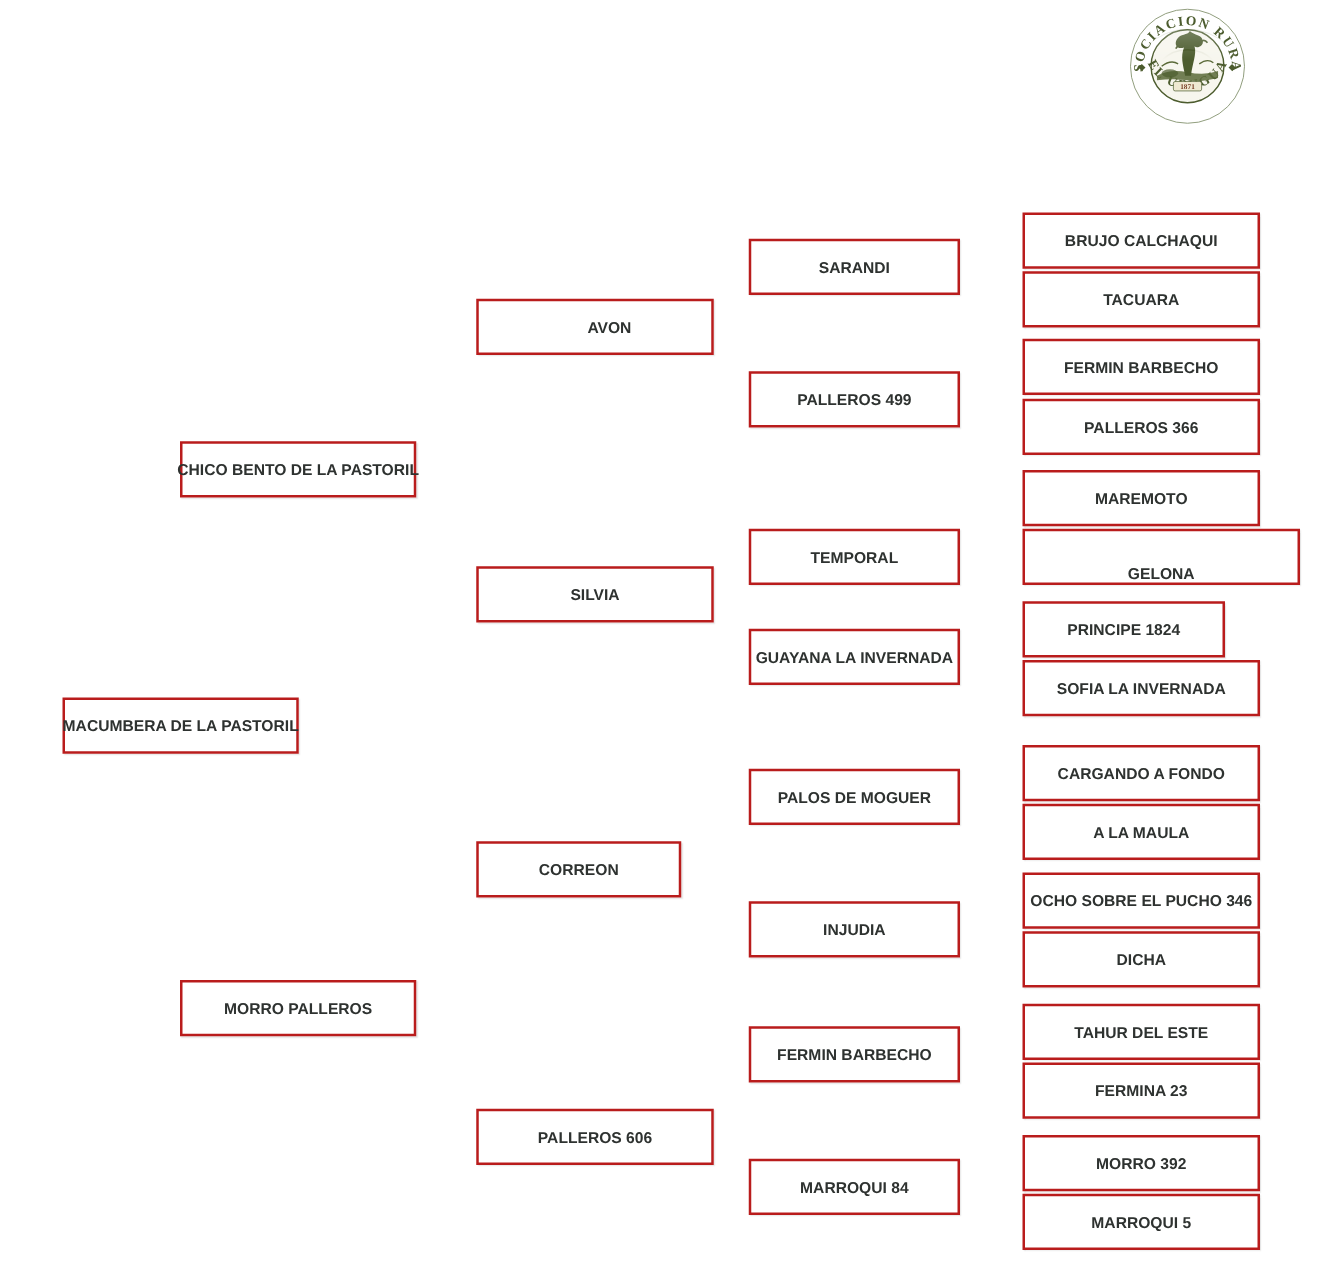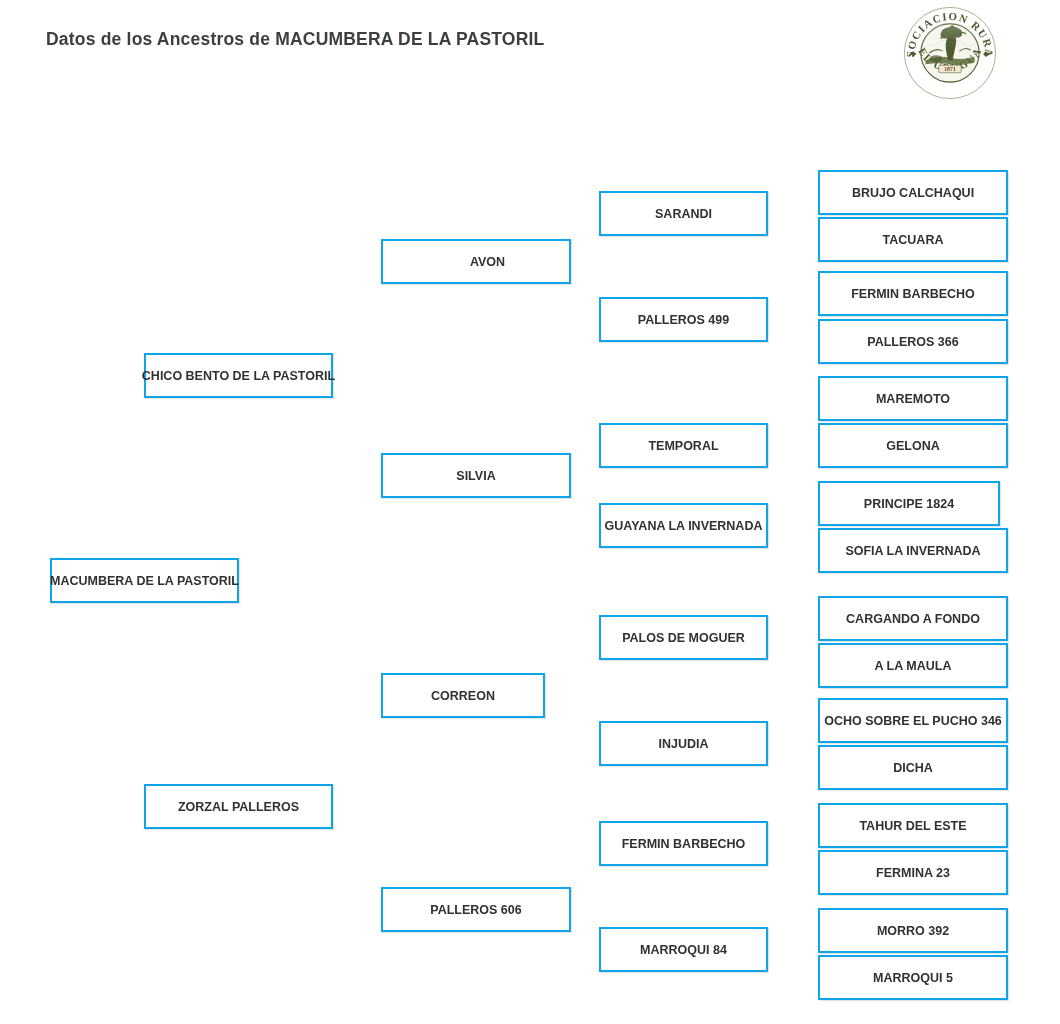--- a/index.html
+++ b/index.html
@@ -46,40 +46,39 @@
     opacity: 0.28;
     filter: blur(0.6px);
     -webkit-mask-image: linear-gradient(to top, rgba(0,0,0,0.9), transparent 28%);
     mask-image: linear-gradient(to top, rgba(0,0,0,0.9), transparent 28%);
   }
   .node {
     position: absolute;
     box-sizing: border-box;
     height: 45px;
     background: #ffffff;
-    border: 2px solid #0ea5e9;
+    border: 2px solid #b91c1c;
     box-shadow: 1px 1px 1px rgba(0,0,0,0.10);
     display: flex;
     align-items: center;
     justify-content: center;
     text-align: center;
     font-size: 12.5px;
     font-weight: bold;
     color: #2e3230;
     cursor: pointer;
     padding: 0 4px;
     white-space: nowrap;
   }
 </style>
 </head>
 <body>
 
 <div class="canvas">
 
-  <h1 class="page-title">Datos de los Ancestros de MACUMBERA DE LA PASTORIL</h1>
 
   <div class="logo-wrap">
     <svg class="logo-main" viewBox="0 0 100 100" xmlns="http://www.w3.org/2000/svg">
       <defs>
         <path id="arcTop" d="M 12,53 A 38,38 0 0 1 88,53"></path>
         <path id="arcBottom" d="M 16,47 A 37,37 0 0 0 84,47"></path>
       </defs>
       <circle cx="50" cy="50" r="48.5" fill="#ffffff" stroke="#8a9775" stroke-width="0.8"></circle>
       <circle cx="50" cy="50" r="31" fill="#f7f6ee" stroke="#4c5c2e" stroke-width="1.2"></circle>
       <text font-size="11.5" font-weight="bold" fill="#4c5c2e" font-family="Liberation Serif, DejaVu Serif, serif" letter-spacing="1.5">
@@ -130,21 +129,21 @@
   </div>
 
   <div id="tree-layer">
       <div class="node" style="left: 50px; top: 558px; width: 189px; height: 45px;">
         <span>MACUMBERA DE LA PASTORIL</span>
       </div>
       <div class="node" style="left: 144px; top: 353px; width: 189px; height: 45px;">
         <span>CHICO BENTO DE LA PASTORIL</span>
       </div>
       <div class="node" style="left: 144px; top: 784px; width: 189px; height: 45px;">
-        <span>ZORZAL PALLEROS</span>
+        <span>MORRO PALLEROS</span>
       </div>
       <div class="node" style="left: 381px; top: 239px; width: 190px; height: 45px; padding-left: 27px;">
         <span>AVON</span>
       </div>
       <div class="node" style="left: 381px; top: 453px; width: 190px; height: 45px;">
         <span>SILVIA</span>
       </div>
       <div class="node" style="left: 381px; top: 673px; width: 164px; height: 45px;">
         <span>CORREON</span>
       </div>
@@ -183,24 +182,24 @@
       </div>
       <div class="node" style="left: 818px; top: 271px; width: 190px; height: 45px;">
         <span>FERMIN BARBECHO</span>
       </div>
       <div class="node" style="left: 818px; top: 319px; width: 190px; height: 45px;">
         <span>PALLEROS 366</span>
       </div>
       <div class="node" style="left: 818px; top: 376px; width: 190px; height: 45px;">
         <span>MAREMOTO</span>
       </div>
-      <div class="node" style="left: 818px; top: 423px; width: 190px; height: 45px;">
+      <div class="node" style="left: 818px; top: 423px; width: 222px; height: 45px; align-items: flex-end;">
         <span>GELONA</span>
       </div>
-      <div class="node" style="left: 818px; top: 481px; width: 182px; height: 45px;">
+      <div class="node" style="left: 818px; top: 481px; width: 162px; height: 45px;">
         <span>PRINCIPE 1824</span>
       </div>
       <div class="node" style="left: 818px; top: 528px; width: 190px; height: 45px;">
         <span>SOFIA LA INVERNADA</span>
       </div>
       <div class="node" style="left: 818px; top: 596px; width: 190px; height: 45px;">
         <span>CARGANDO A FONDO</span>
       </div>
       <div class="node" style="left: 818px; top: 643px; width: 190px; height: 45px;">
         <span>A LA MAULA</span>

